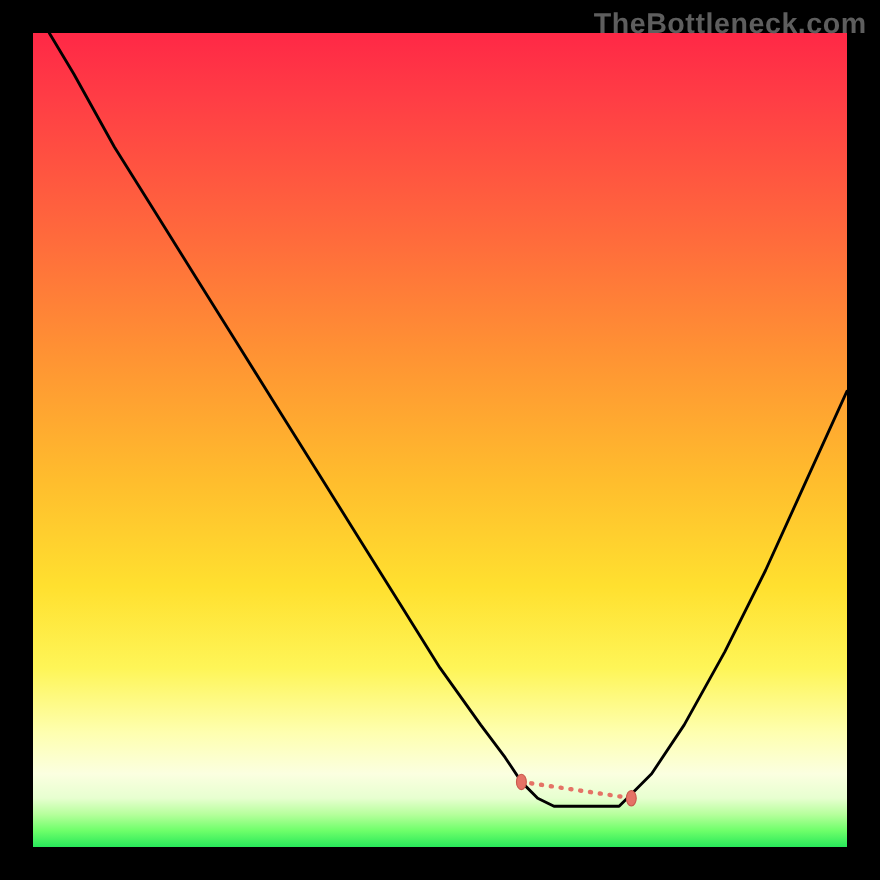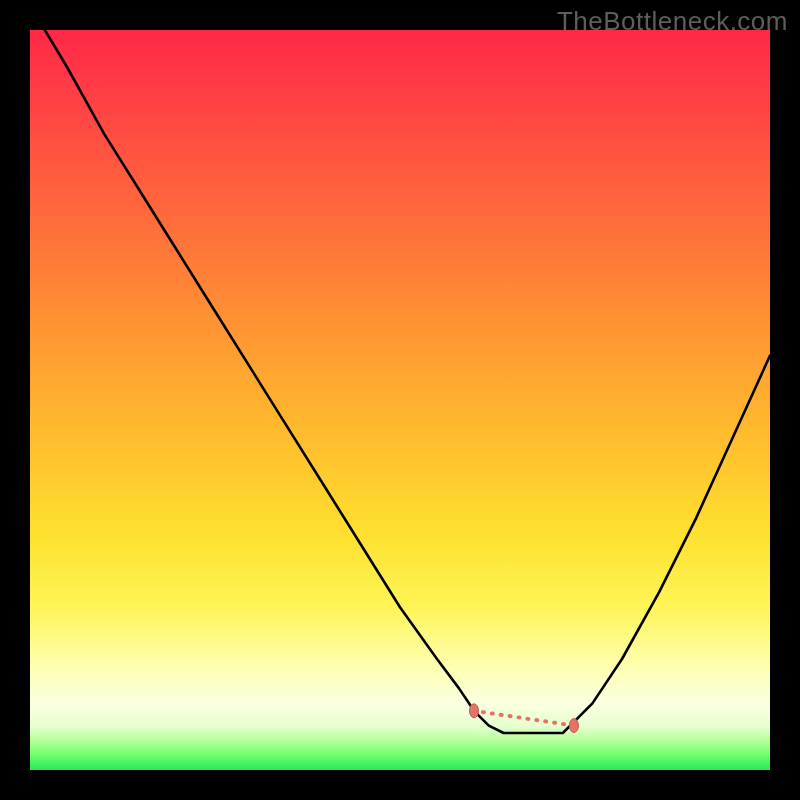--- a/index.html
+++ b/index.html
@@ -16,21 +16,21 @@
     width: 800px;
     height: 800px;
     background: #000;
   }
   .watermark {
     position: absolute;
     top: 6px;
     right: 12px;
     color: #5e5e5e;
     font-size: 26px;
-    font-weight: 400;
+    font-weight: 700;
     letter-spacing: 0.5px;
     z-index: 10;
   }
   .plot-area {
     position: absolute;
     left: 30px;
     top: 30px;
     width: 740px;
     height: 740px;
     overflow: hidden;

